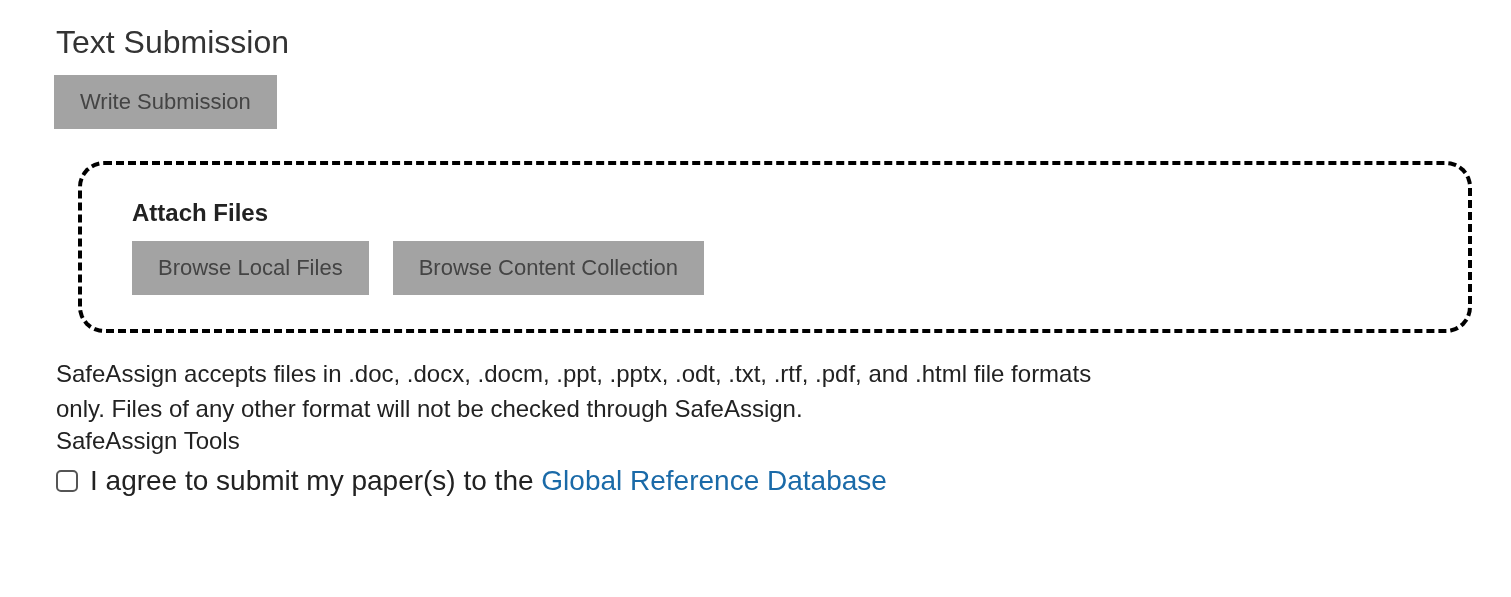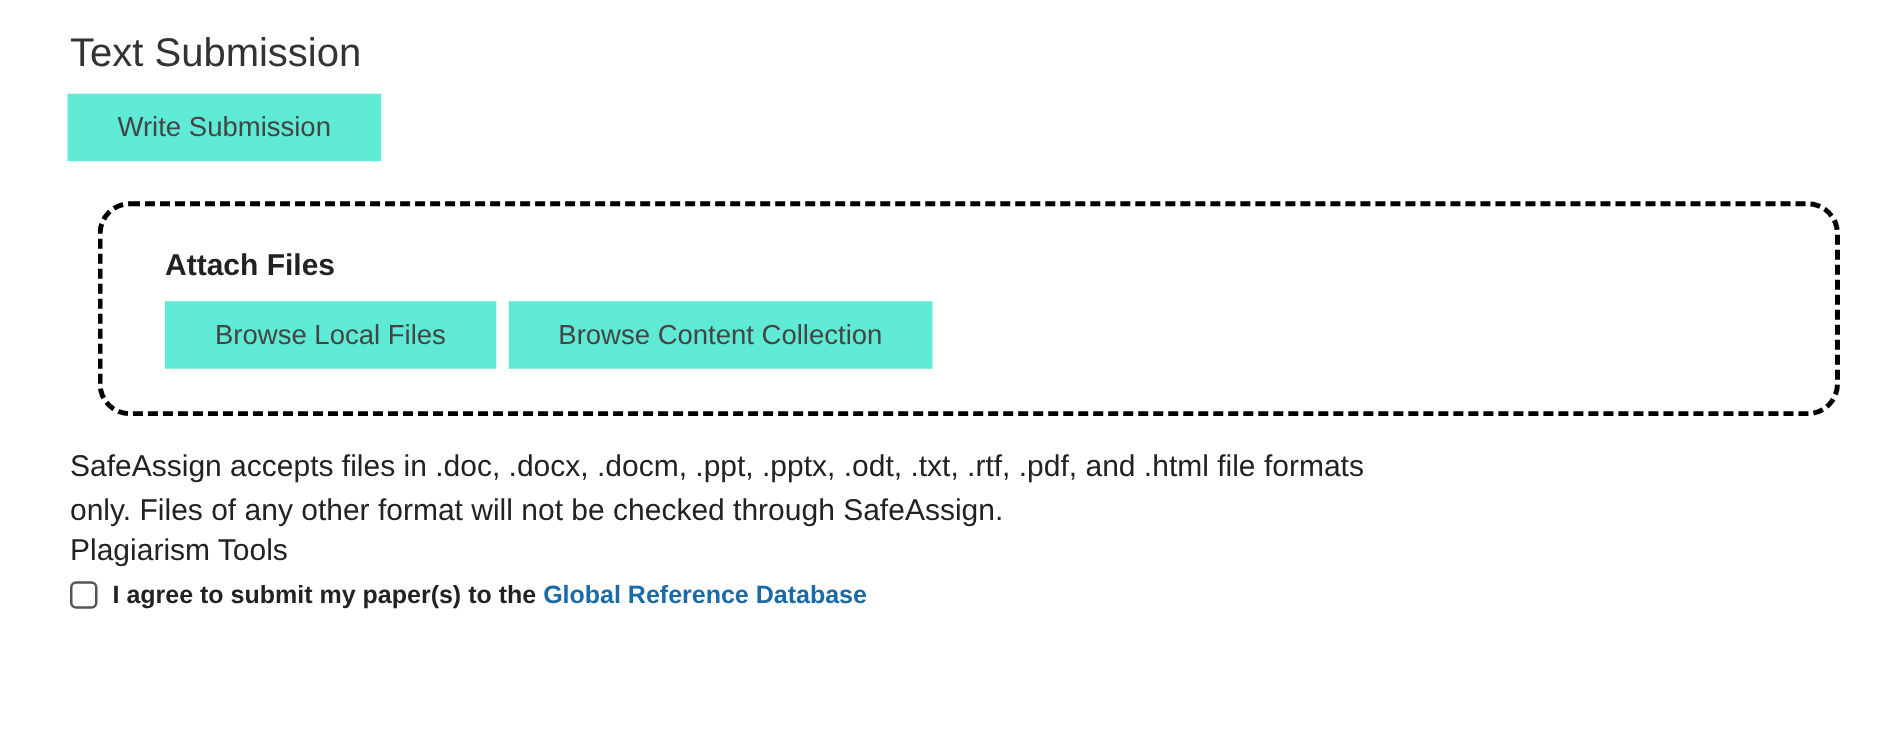--- a/index.html
+++ b/index.html
@@ -16,25 +16,25 @@
     }
     .section-label {
       font-size: 32px;
       font-weight: 400;
       color: #333;
       margin-bottom: 14px;
       margin-top: 4px;
     }
     .btn {
       display: inline-block;
-      background: #5eead4;
+      background: #a3a3a3;
       color: #444;
       font-size: 22px;
       font-weight: 400;
-      padding: 14px 40px;
+      padding: 14px 26px;
       border: none;
       cursor: pointer;
       font-family: inherit;
     }
     .write-submission-btn {
       margin-left: -2px;
       margin-bottom: 32px;
     }
     .dashed-box {
       border: 4px dashed #000;
@@ -46,21 +46,21 @@
       width: 1394px;
     }
     .attach-label {
       font-size: 24px;
       font-weight: 700;
       color: #222;
       margin-bottom: 14px;
     }
     .btn-row {
       display: flex;
-      gap: 10px;
+      gap: 24px;
       align-items: flex-end;
     }
     .info-text {
       font-size: 24px;
       color: #222;
       line-height: 1.45;
       max-width: 1060px;
     }
     .plag-label {
       font-size: 24px;
@@ -86,23 +86,22 @@
     }
     .checkbox:checked::after {
       content: "✓";
       display: block;
       text-align: center;
       font-size: 16px;
       line-height: 18px;
       color: #222;
     }
     .checkbox-text {
-      font-size: 20px;
+      font-size: 28px;
       color: #222;
-      font-weight: bold;
     }
     .link {
       color: #1a6aa8;
       cursor: pointer;
     }
   </style>
 </head>
 <body>
 
 
@@ -114,21 +113,21 @@
 <div class="dashed-box">
   <div class="attach-label">Attach Files</div>
   <div class="btn-row">
     <button class="btn">Browse Local Files</button>
     <button class="btn">Browse Content Collection</button>
   </div>
 </div>
 
 <div class="info-text">SafeAssign accepts files in .doc, .docx, .docm, .ppt, .pptx, .odt, .txt, .rtf, .pdf, and .html file formats only. Files of any other format will not be checked through SafeAssign.</div>
 
-<div class="plag-label">Plagiarism Tools</div>
+<div class="plag-label">SafeAssign Tools</div>
 
 <div class="checkbox-row">
   <input type="checkbox" class="checkbox" style="">
   <span class="checkbox-text">
     <span>I agree to submit my paper(s) to the </span><span class="link">Global Reference Database</span>
   </span>
 </div>
 
 
 

